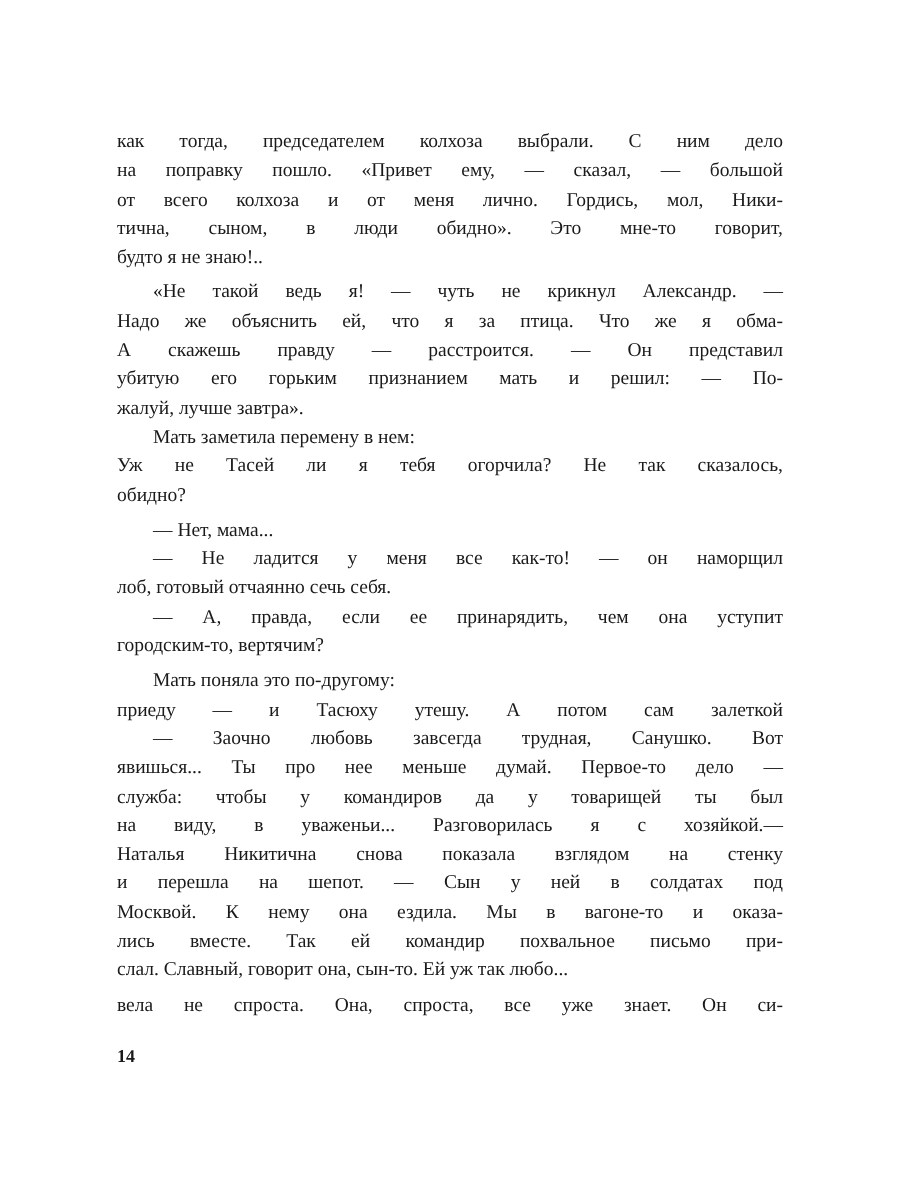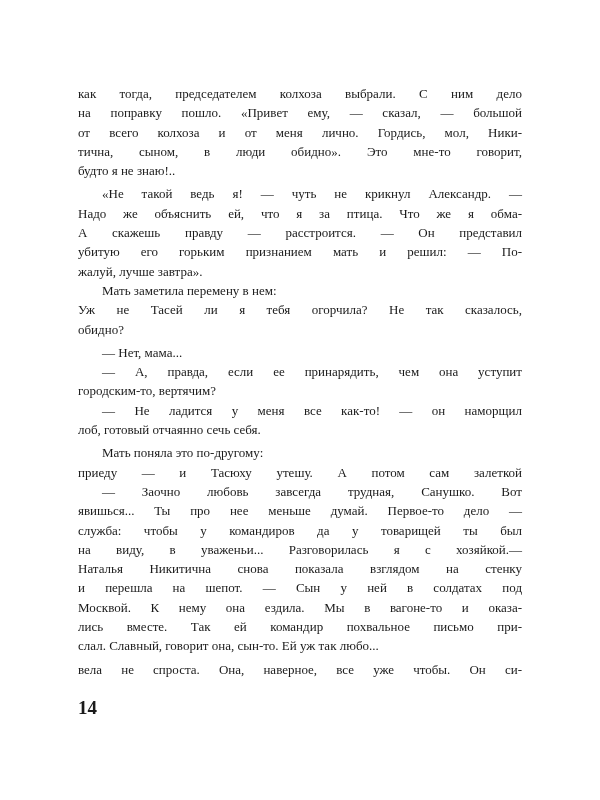--- a/index.html
+++ b/index.html
@@ -43,21 +43,21 @@
       text-indent: 24px;
     }
     .para + .para.gap {
       margin-top: 4px;
     }
     .page-number {
       position: absolute;
       left: 78px;
       top: 697px;
       font-family: "Liberation Serif", "DejaVu Serif", serif;
-      font-size: 19px;
+      font-size: 12px;
       font-weight: bold;
       color: #1a1a1a;
     }
   </style>
 </head>
 <body>
 
 <div class="page" id="page-root">
     <p class="para">
       <span class="ln">как тогда, председателем колхоза выбрали. С ним дело</span>
@@ -77,39 +77,39 @@
       <span class="ln indent last">Мать заметила перемену в нем:</span>
     </p>
     <p class="para">
       <span class="ln">Уж не Тасей ли я тебя огорчила? Не так сказалось,</span>
       <span class="ln last">обидно?</span>
     </p>
     <p class="para gap">
       <span class="ln indent last">— Нет, мама...</span>
     </p>
     <p class="para">
+      <span class="ln indent">— Не ладится у меня все как-то! — он наморщил</span>
+      <span class="ln last">лоб, готовый отчаянно сечь себя.</span>
+    </p>
+    <p class="para">
       <span class="ln indent">— А, правда, если ее принарядить, чем она уступит</span>
       <span class="ln last">городским-то, вертячим?</span>
-    </p>
-    <p class="para">
-      <span class="ln indent">— Не ладится у меня все как-то! — он наморщил</span>
-      <span class="ln last">лоб, готовый отчаянно сечь себя.</span>
     </p>
     <p class="para gap">
       <span class="ln indent last">Мать поняла это по-другому:</span>
     </p>
     <p class="para">
       <span class="ln">приеду — и Тасюху утешу. А потом сам залеткой</span>
       <span class="ln indent">— Заочно любовь завсегда трудная, Санушко. Вот</span>
       <span class="ln">явишься... Ты про нее меньше думай. Первое-то дело —</span>
       <span class="ln">служба: чтобы у командиров да у товарищей ты был</span>
       <span class="ln">на виду, в уваженьи... Разговорилась я с хозяйкой.—</span>
       <span class="ln">Наталья Никитична снова показала взглядом на стенку</span>
       <span class="ln">и перешла на шепот. — Сын у ней в солдатах под</span>
       <span class="ln">Москвой. К нему она ездила. Мы в вагоне-то и оказа-</span>
       <span class="ln">лись вместе. Так ей командир похвальное письмо при-</span>
       <span class="ln last">слал. Славный, говорит она, сын-то. Ей уж так любо...</span>
     </p>
     <p class="para gap">
-      <span class="ln">вела не спроста. Она, наверное, все уже чтобы. Он си-</span>
+      <span class="ln">вела не спроста. Она, спроста, все уже знает. Он си-</span>
     </p>
   </div>
 <div class="page-number">14</div>
 
 </body></html>

